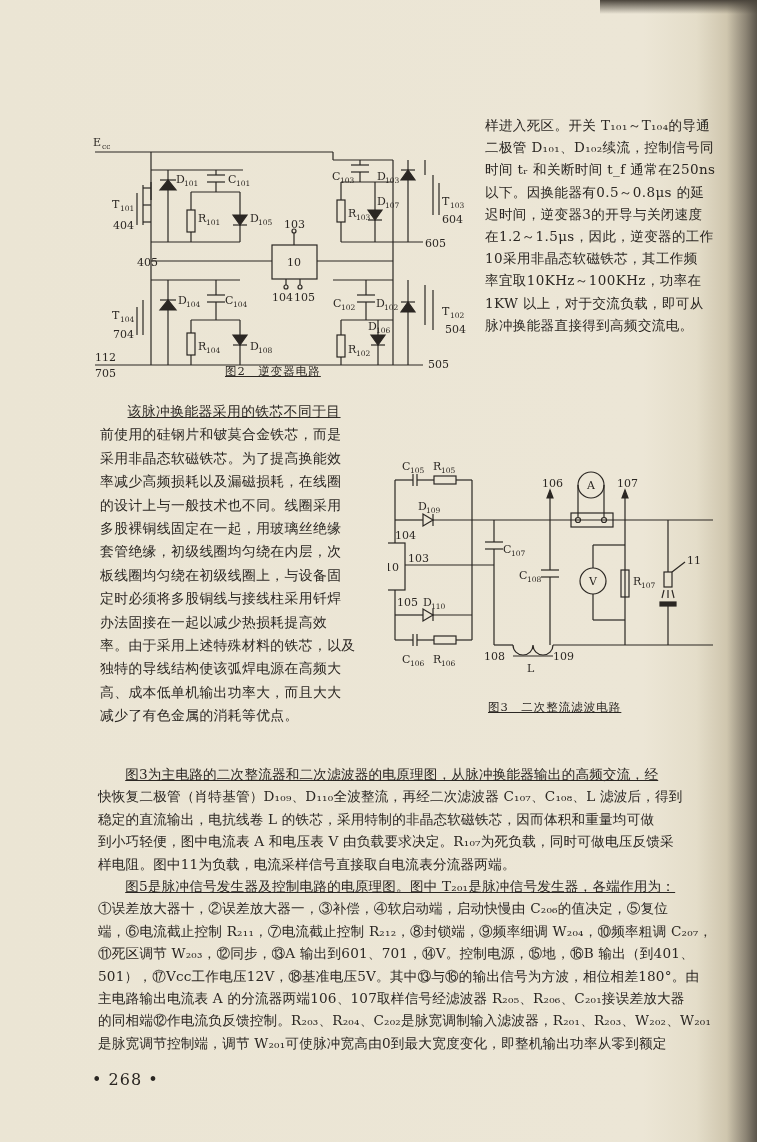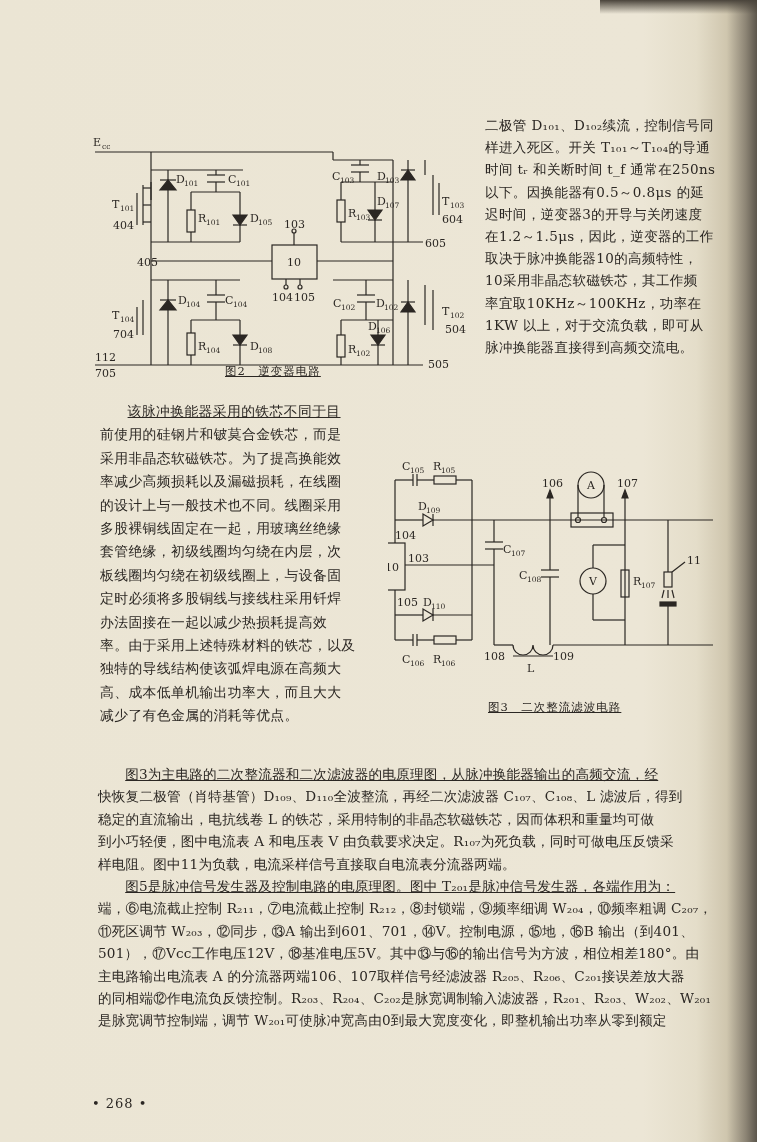--- a/index.html
+++ b/index.html
@@ -12,21 +12,21 @@
   .page {
     position:absolute; left:0; top:0; width:757px; height:1142px;
     background: linear-gradient(90deg,#ebe5d4 0%,#ece6d6 85%,#e4ddc9 92%,#cfc6ae 96%,#8d8575 98.5%,#5c564c 100%);
   }
   .top-shadow { position:absolute; left:600px; top:0; width:157px; height:14px;
     background:linear-gradient(180deg,#4a443b,rgba(90,84,74,0)); }
   .txt { position:absolute; font-size:13.5px; line-height:22.2px; letter-spacing:0.4px; white-space:nowrap; }
   .txt p { margin:0; }
   .indent { text-indent:2em;text-decoration:underline; }
   .caption { position:absolute; font-size:11.5px; letter-spacing:1px;text-decoration:underline; }
-  .pagenum { position:absolute; left:92px; top:1096px; font-size:13px; letter-spacing:1px; }
+  .pagenum { position:absolute; left:92px; top:1070px; font-size:16px; letter-spacing:1px; }
   svg text { font-family:"DejaVu Serif","Liberation Serif",serif; fill:#2b2723; }
   svg .lbl { font-size:11px; }
   svg .sub { font-size:7.5px; }
 </style>
 </head>
 <body>
 
 <div class="page">
   <div class="top-shadow"></div>
 
@@ -191,27 +191,26 @@
       <text class="lbl" x="258" y="228">R</text>
         <text class="sub" x="266" y="231">102</text>
       <text class="lbl" x="5" y="236">112</text>
       <text class="lbl" x="5" y="252">705</text>
       <text class="lbl" x="338" y="243">505</text>
     </g>
   </svg>
   <div class="caption" style="left:225px;top:364px;">图2　逆变器电路</div>
 
   <div class="txt" style="left:485px;top:114px;">
+    <p>样进入死区。开关 T₁₀₁～T₁₀₄的导通</p>
     <p>二极管 D₁₀₁、D₁₀₂续流，控制信号同</p>
-    <p>样进入死区。开关 T₁₀₁～T₁₀₄的导通</p>
     <p>时间 tᵣ 和关断时间 t_f 通常在250ns</p>
     <p>以下。因换能器有0.5～0.8μs 的延</p>
     <p>迟时间，逆变器3的开导与关闭速度</p>
     <p>在1.2～1.5μs，因此，逆变器的工作</p>
-    <p>取决于脉冲换能器10的高频特性，</p>
     <p>10采用非晶态软磁铁芯，其工作频</p>
     <p>率宜取10KHz～100KHz，功率在</p>
     <p>1KW 以上，对于交流负载，即可从</p>
     <p>脉冲换能器直接得到高频交流电。</p>
   </div>
 
   <div class="txt" style="left:100px;top:400px;font-size:13.8px;line-height:23.4px;">
     <p class="indent">该脉冲换能器采用的铁芯不同于目</p>
     <p>前使用的硅钢片和铍莫合金铁芯，而是</p>
     <p>采用非晶态软磁铁芯。为了提高换能效</p>
@@ -332,20 +331,21 @@
 
   <div class="txt" style="left:98px;top:763px;font-size:13.6px;line-height:22.4px;letter-spacing:0.2px;">
     <p class="indent">图3为主电路的二次整流器和二次滤波器的电原理图，从脉冲换能器输出的高频交流，经</p>
     <p>快恢复二极管（肖特基管）D₁₀₉、D₁₁₀全波整流，再经二次滤波器 C₁₀₇、C₁₀₈、L 滤波后，得到</p>
     <p>稳定的直流输出，电抗线卷 L 的铁芯，采用特制的非晶态软磁铁芯，因而体积和重量均可做</p>
     <p>到小巧轻便，图中电流表 A 和电压表 V 由负载要求决定。R₁₀₇为死负载，同时可做电压反馈采</p>
     <p>样电阻。图中11为负载，电流采样信号直接取自电流表分流器两端。</p>
   </div>
   <div class="txt" style="left:98px;top:875px;font-size:13.6px;line-height:22.4px;letter-spacing:0.2px;">
     <p class="indent">图5是脉冲信号发生器及控制电路的电原理图。图中 T₂₀₁是脉冲信号发生器，各端作用为：</p>
+    <p>①误差放大器十，②误差放大器一，③补偿，④软启动端，启动快慢由 C₂₀₆的值决定，⑤复位</p>
     <p>端，⑥电流截止控制 R₂₁₁，⑦电流截止控制 R₂₁₂，⑧封锁端，⑨频率细调 W₂₀₄，⑩频率粗调 C₂₀₇，</p>
     <p>⑪死区调节 W₂₀₃，⑫同步，⑬A 输出到601、701，⑭V。控制电源，⑮地，⑯B 输出（到401、</p>
     <p>501），⑰Vcc工作电压12V，⑱基准电压5V。其中⑬与⑯的输出信号为方波，相位相差180°。由</p>
     <p>主电路输出电流表 A 的分流器两端106、107取样信号经滤波器 R₂₀₅、R₂₀₆、C₂₀₁接误差放大器</p>
     <p>的同相端⑫作电流负反馈控制。R₂₀₃、R₂₀₄、C₂₀₂是脉宽调制输入滤波器，R₂₀₁、R₂₀₃、W₂₀₂、W₂₀₁</p>
     <p>是脉宽调节控制端，调节 W₂₀₁可使脉冲宽高由0到最大宽度变化，即整机输出功率从零到额定</p>
   </div>
 
   <div class="pagenum">• 268 •</div>
 </div>

